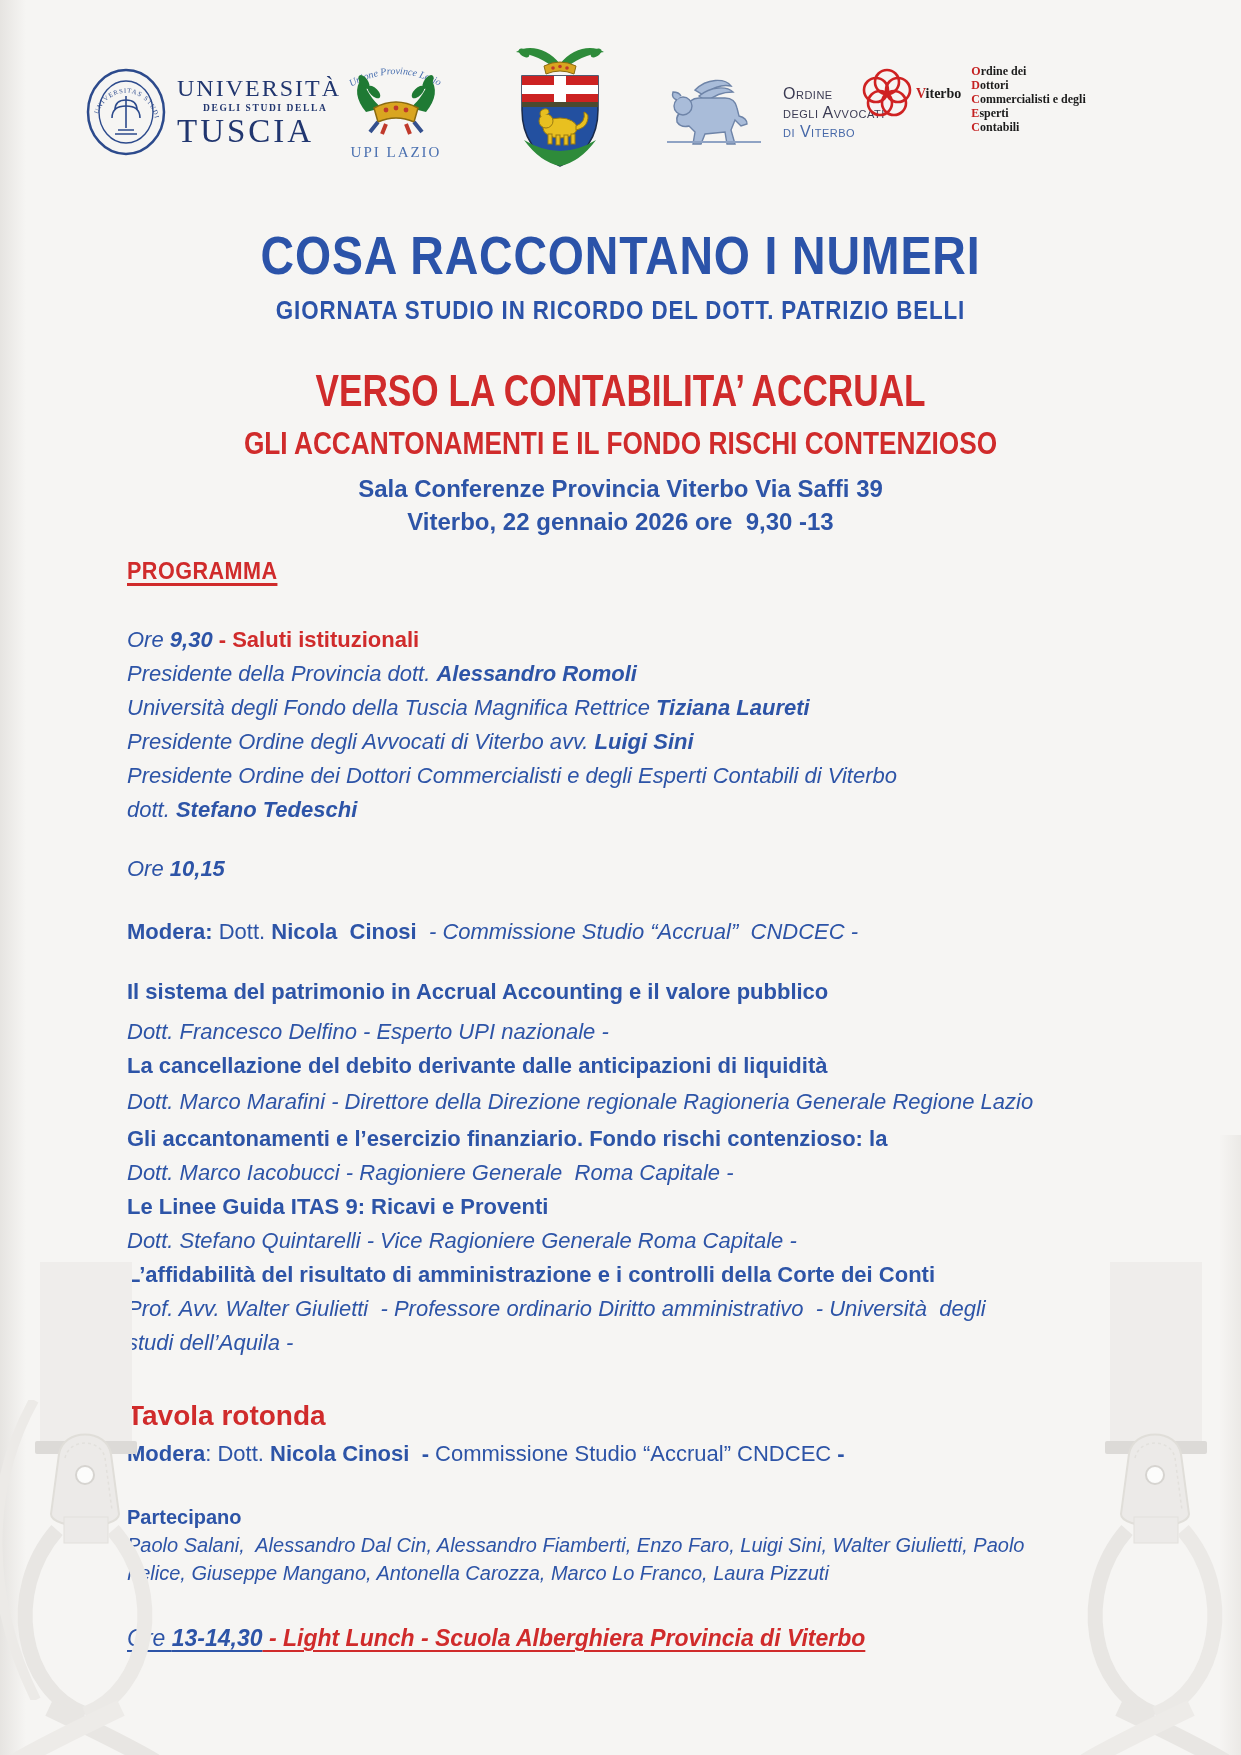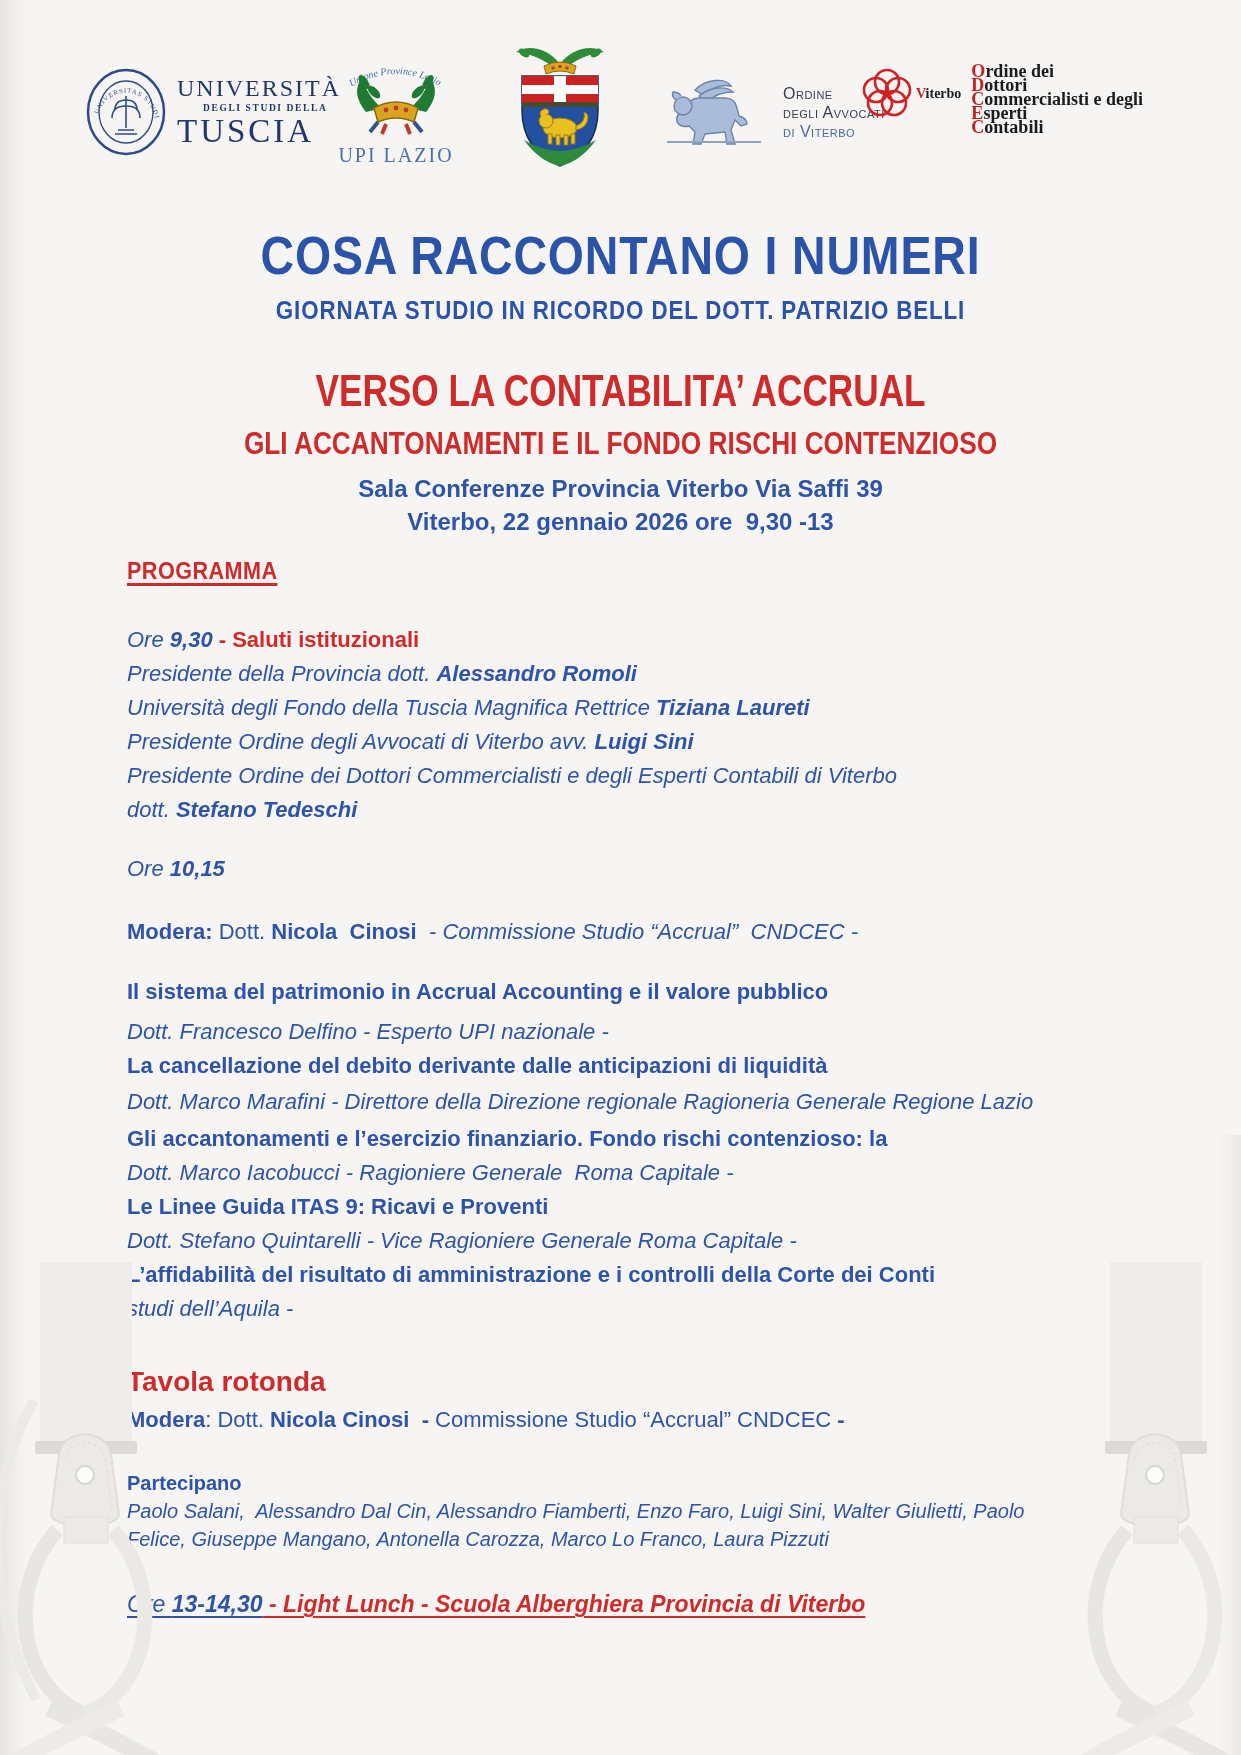--- a/index.html
+++ b/index.html
@@ -26,28 +26,28 @@
 
   
   .header-logos{position:relative;height:178px;}
   .logo{position:absolute;display:flex;align-items:center;gap:10px;}
   .logo-tuscia{left:85px;top:68px;}
   .tuscia-text{color:#21366f;font-family:"Liberation Serif",serif;line-height:1;}
   .tuscia-l1{font-size:24px;letter-spacing:2px;}
   .tuscia-l2{font-size:9.5px;letter-spacing:1.6px;margin:4px 0 2px 26px;font-weight:700;}
   .tuscia-l3{font-size:33px;letter-spacing:3px;}
   .logo-upi{left:330px;top:52px;display:block;text-align:center;width:132px;}
-  .upi-label{font-size:20px;letter-spacing:2px;color:#4a70b0;font-family:"Liberation Serif",serif;margin-top:2px;}
+  .upi-label{font-size:15px;letter-spacing:2px;color:#4a70b0;font-family:"Liberation Serif",serif;margin-top:2px;}
   .logo-stemma{left:508px;top:42px;display:block;}
   .logo-avvocati{left:655px;top:76px;}
   .avv-text{font-variant:small-caps;line-height:19px;font-size:16px;letter-spacing:.5px;color:#3a3a52;}
   .avv-l3{color:#4668a8;}
   .logo-odcec{left:858px;top:64px;align-items:flex-start;}
   .odcec-left{display:flex;flex-direction:row;align-items:center;}
-  .odcec-lines{font-family:"Liberation Serif",serif;font-weight:700;font-size:18px;line-height:14px;color:var(--ink);}
+  .odcec-lines{font-family:"Liberation Serif",serif;font-weight:700;font-size:12px;line-height:14px;color:var(--ink);}
   .odcec-lines div::first-letter{color:#c42121;}
   .odcec-city{font-family:"Liberation Serif",serif;font-weight:700;font-size:14px;color:var(--ink);margin-top:1px;}
   .odcec-city::first-letter{color:#c42121;}
 
   
   .main-title{margin:50px 0 0;text-align:center;color:var(--title-blue);
     font-weight:700;font-size:54px;line-height:1;letter-spacing:1px;transform:scaleX(.86);white-space:pre;}
   .sub-title{margin:15px 0 0;text-align:center;color:var(--title-blue);
     font-weight:700;font-size:26px;line-height:1;letter-spacing:1px;transform:scaleX(.86);white-space:pre;}
   .event-title{margin:46px 0 0;text-align:center;color:var(--red);
@@ -240,20 +240,21 @@
     <p class="pline" style="margin-top: 29px;"><span class="s-b">Modera:</span><span class=""> Dott. </span><span class="s-b">Nicola  Cinosi </span><span class="s-it"> - Commissione Studio “Accrual”  CNDCEC -</span></p>
     <p class="pline" style="margin-top: 26px;"><span class="s-b">Il sistema del patrimonio in Accrual Accounting e il valore pubblico</span></p>
     <p class="pline" style="margin-top: 6px;"><span class="s-it">Dott. Francesco Delfino - Esperto UPI nazionale -</span></p>
     <p class="pline"><span class="s-b">La cancellazione del debito derivante dalle anticipazioni di liquidità</span></p>
     <p class="pline" style="margin-top: 2px;"><span class="s-it">Dott. Marco Marafini - Direttore della Direzione regionale Ragioneria Generale Regione Lazio</span></p>
     <p class="pline" style="margin-top: 3px;"><span class="s-b">Gli accantonamenti e l’esercizio finanziario. Fondo rischi contenzioso: la</span></p>
     <p class="pline"><span class="s-it">Dott. Marco Iacobucci - Ragioniere Generale  Roma Capitale -</span></p>
     <p class="pline"><span class="s-b">Le Linee Guida ITAS 9: Ricavi e Proventi</span></p>
     <p class="pline"><span class="s-it">Dott. Stefano Quintarelli - Vice Ragioniere Generale Roma Capitale -</span></p>
     <p class="pline"><span class="s-b">L’affidabilità del risultato di amministrazione e i controlli della Corte dei Conti</span></p>
+    <p class="pline"><span class="s-it">Prof. Avv. Walter Giulietti  - Professore ordinario Diritto amministrativo  - Università  degli</span></p>
     <p class="pline"><span class="s-it">studi dell’Aquila -</span></p>
     <p class="pline" style="margin-top: 39px; font-size: 28px;"><span class="s-b s-red">Tavola rotonda</span></p>
     <p class="pline" style="margin-top: 4px;"><span class="s-b">Modera</span><span class="">: Dott. </span><span class="s-b">Nicola Cinosi </span><span class="s-b"> - </span><span class="">Commissione Studio “Accrual” CNDCEC </span><span class="s-b">-</span></p>
     <p class="pline" style="margin-top: 32px; font-size: 20px; line-height: 28px;"><span class="s-b">Partecipano</span></p>
     <p class="pline" style="font-size: 20px; line-height: 28px;"><span class="s-it">Paolo Salani,  Alessandro Dal Cin, Alessandro Fiamberti, Enzo Faro, Luigi Sini, Walter Giulietti, Paolo</span></p>
     <p class="pline" style="font-size: 20px; line-height: 28px;"><span class="s-it">Felice, Giuseppe Mangano, Antonella Carozza, Marco Lo Franco, Laura Pizzuti</span></p>
     <p class="pline" style="margin-top: 34px; font-size: 23px;"><span class="s-it s-u">Ore </span><span class="s-it s-b s-u">13-14,30</span><span class="s-it s-b s-u s-red"> - </span><span class="s-it s-b s-u s-red">Light Lunch - Scuola Alberghiera Provincia di Viterbo</span></p>
   </div>
 
 </body></html>

